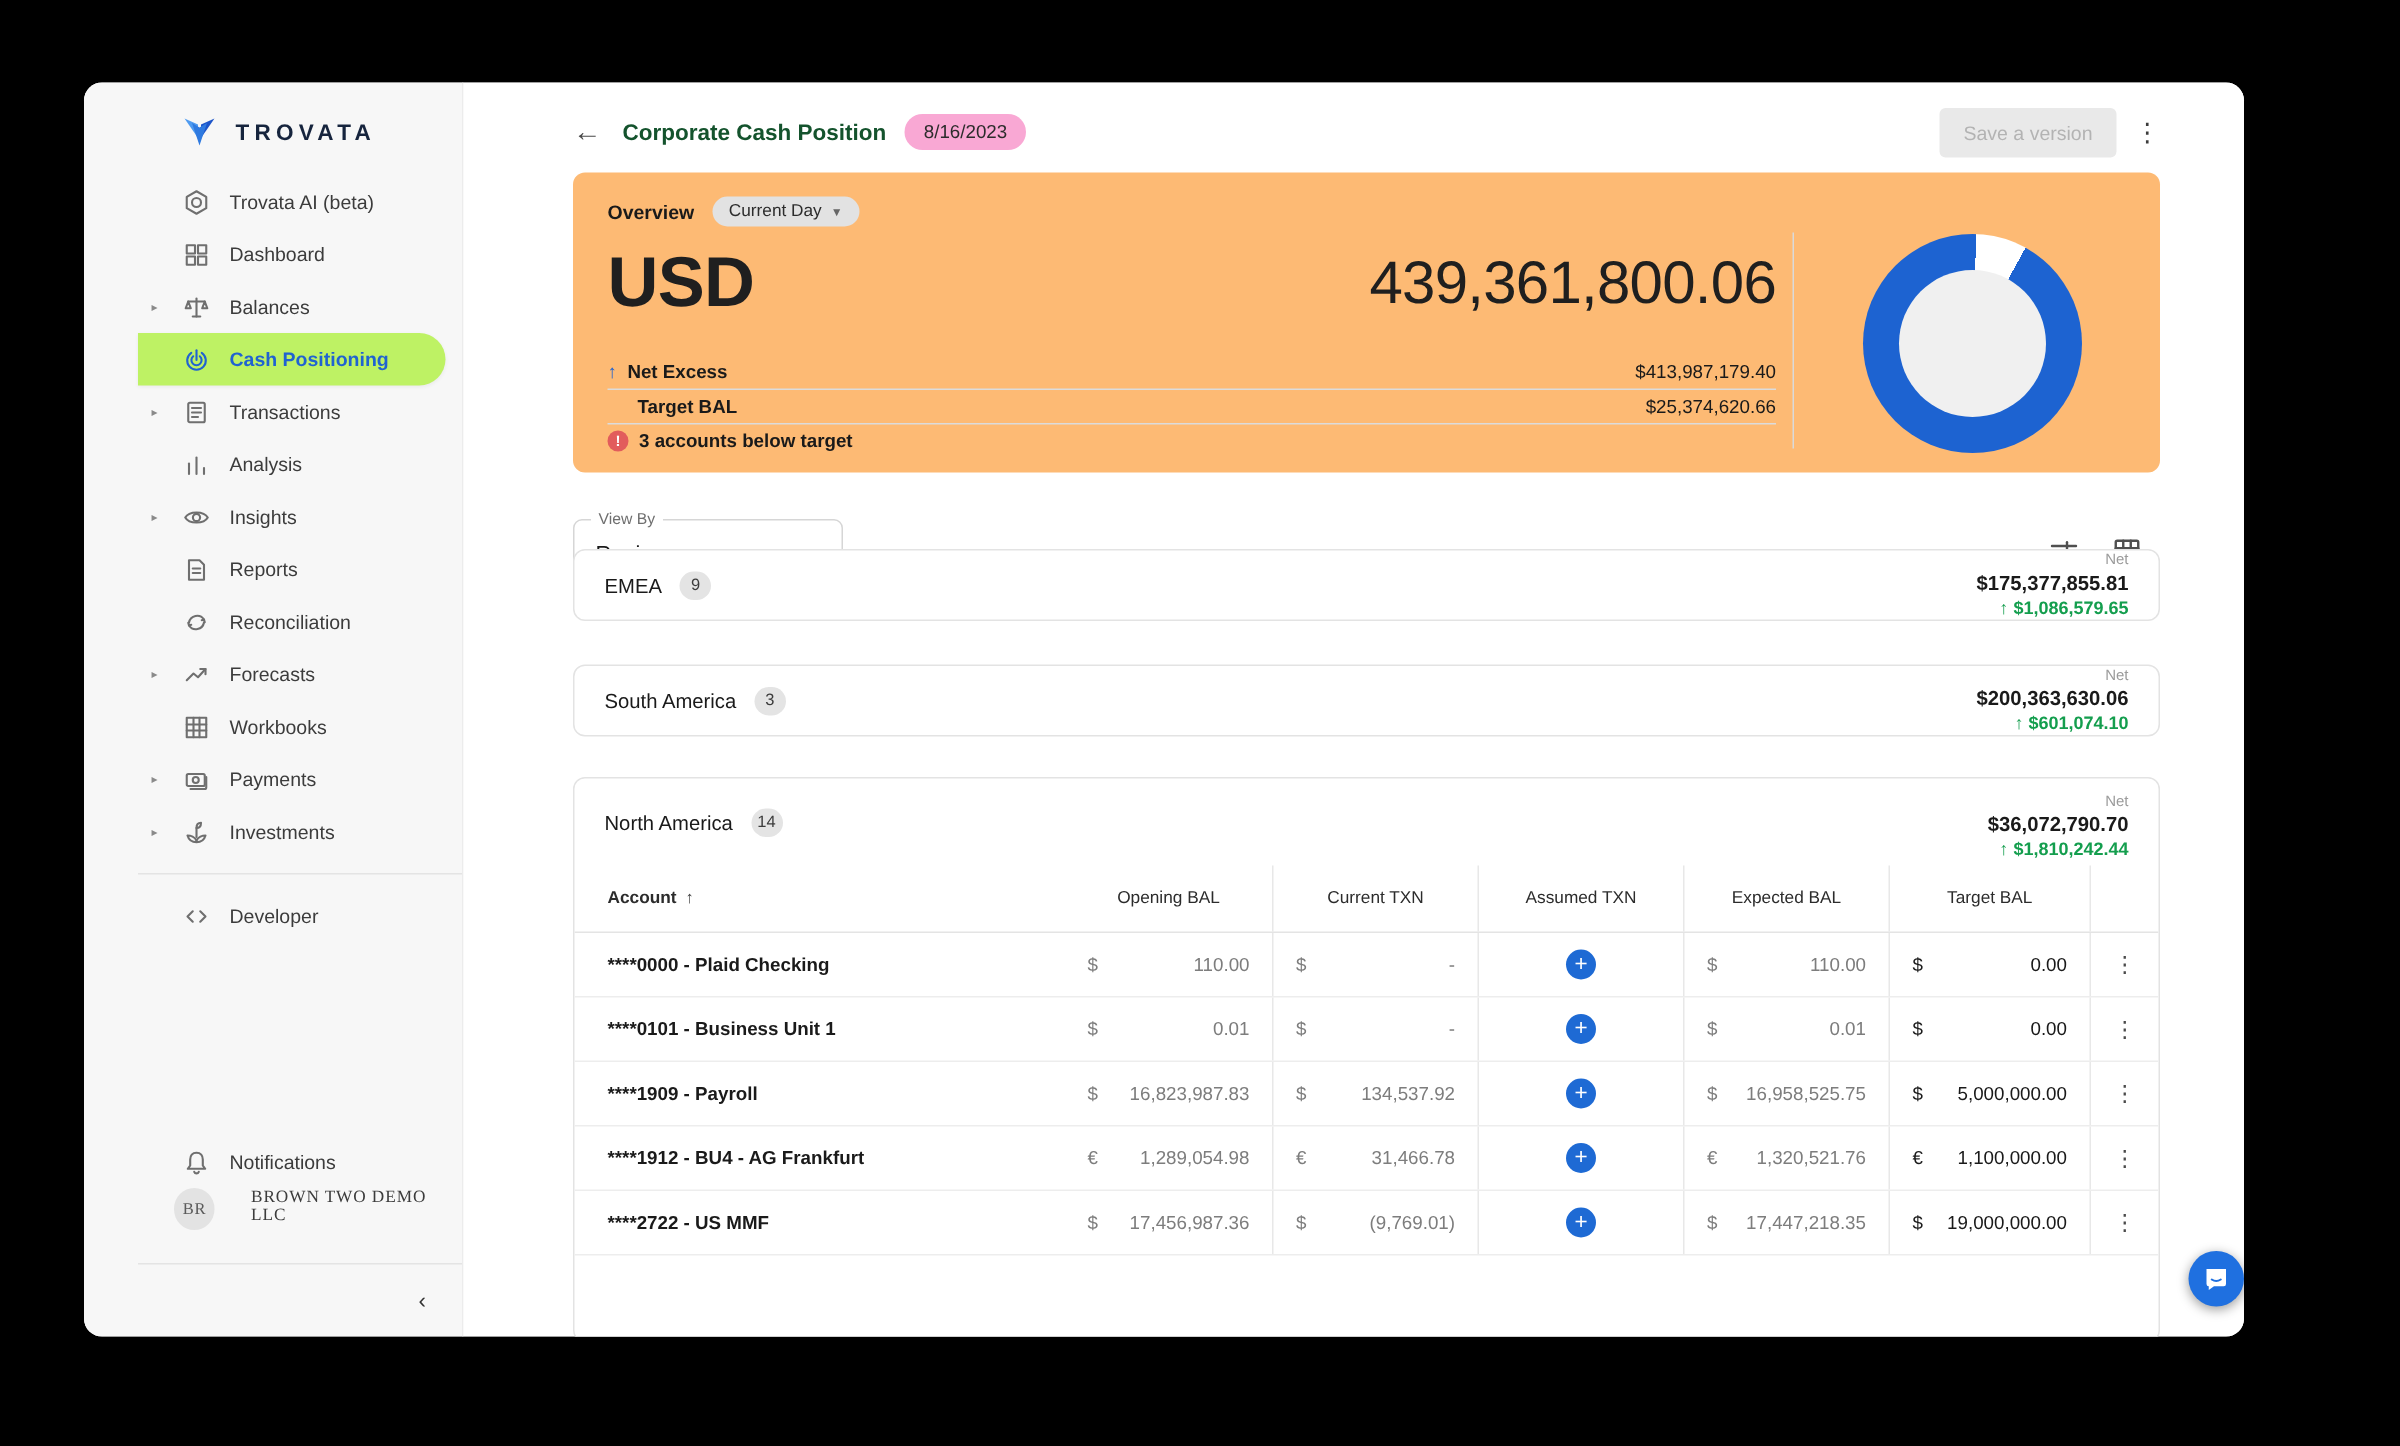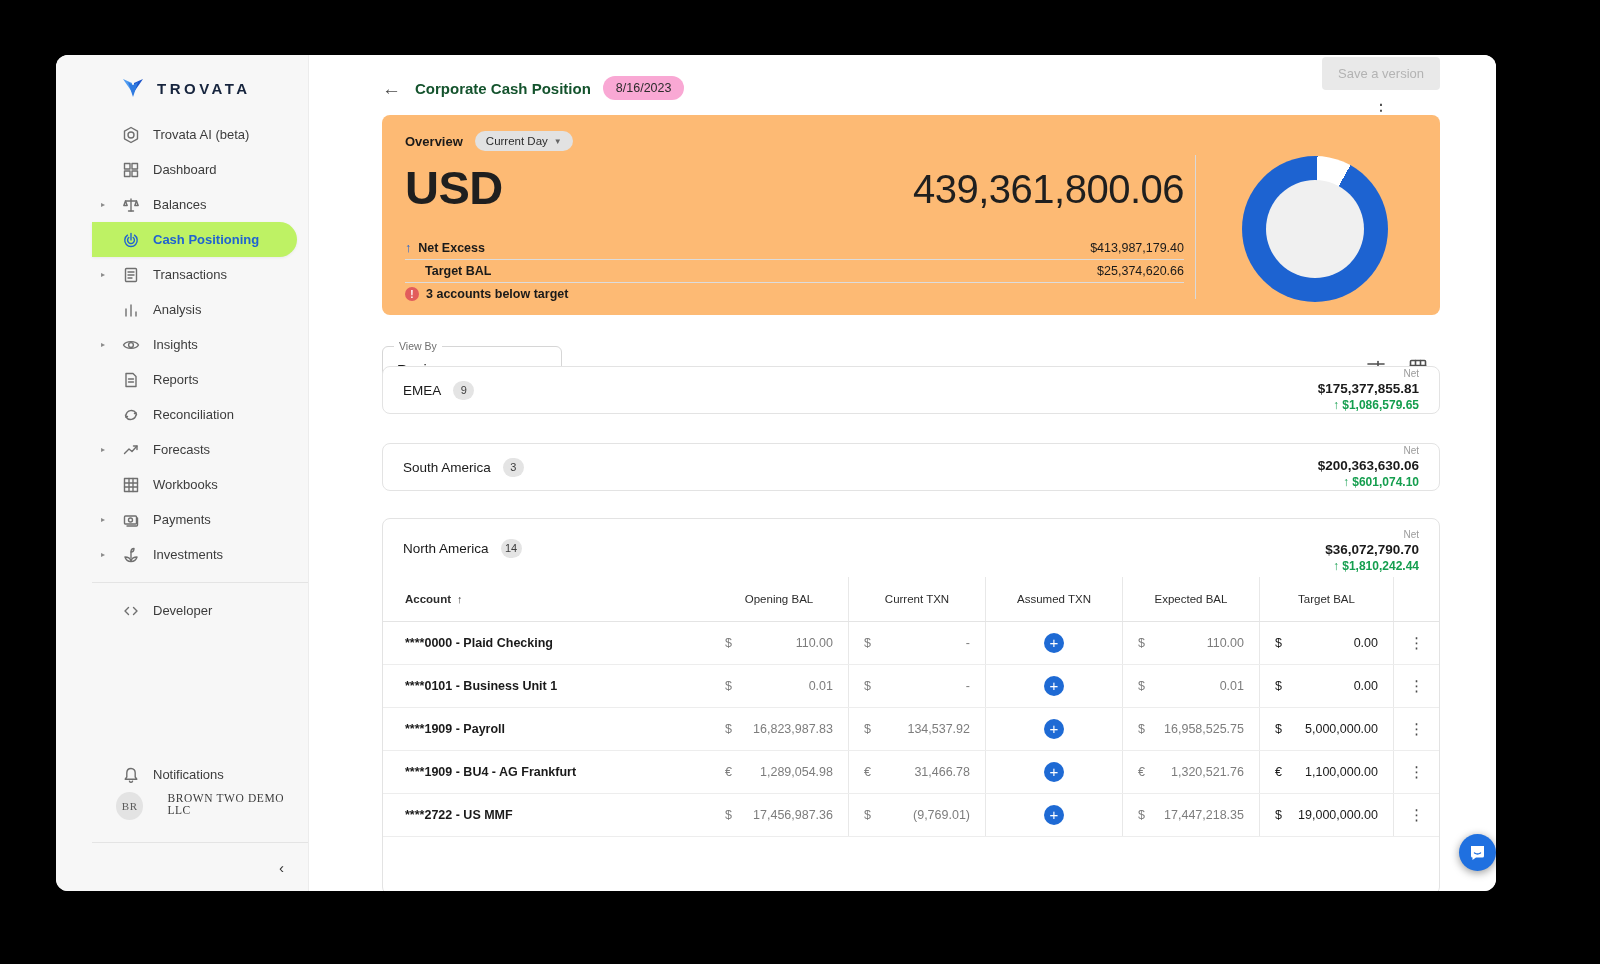--- a/index.html
+++ b/index.html
@@ -23,21 +23,21 @@
   .avatar{width:28px;height:28px;border-radius:50%;background:#e3e3e3;color:#5b5b5b;font-size:11px;display:flex;align-items:center;justify-content:center;font-weight:500;}
   .collapse-row{height:48px;display:flex;align-items:center;justify-content:flex-end;padding-right:24px;border-top:1px solid #e4e4e4;margin-top:10px;color:#333;font-size:15px;cursor:pointer;}
 
   
   .main{flex:1;position:relative;background:#fff;}
   .content{position:absolute;left:73px;right:56px;top:0;bottom:0;}
   .page-header{position:absolute;top:13px;left:0;right:0;height:40px;display:flex;align-items:center;}
   .back-btn{font-size:19px;color:#4a4a4a;cursor:pointer;margin-right:14px;line-height:1;}
   .page-title{font-size:15px;font-weight:700;color:#14532d;}
   .date-badge{margin-left:12px;background:#f9a8d4;border-radius:14px;padding:5px 13px;font-size:12.5px;color:#2c2c2c;cursor:pointer;}
-  .header-right{margin-left:auto;display:flex;align-items:center;gap:12px;flex-direction:column;}
+  .header-right{margin-left:auto;display:flex;align-items:center;gap:12px;}
   .save-btn{background:#e9e9e9;color:#b3b3b3;border:none;border-radius:4px;padding:9px 16px;font-size:13px;font-family:inherit;cursor:default;}
   .kebab{color:#3c3c3c;font-size:17px;letter-spacing:0;cursor:pointer;line-height:1;}
 
   
   .overview{position:absolute;top:60px;left:0;right:0;height:200px;background:#fdba74;border-radius:8px;}
   .ov-head{position:absolute;top:16px;left:23px;display:flex;align-items:center;gap:12px;}
   .ov-title{font-size:13px;font-weight:700;color:#1a1a1a;}
   .period-pill{background:#e2e2e2;border-radius:13px;padding:4px 11px;font-size:11.5px;color:#2c2c2c;cursor:pointer;display:flex;align-items:center;gap:6px;}
   .period-pill .pc{font-size:8px;color:#666;}
   .ov-currency{position:absolute;top:45px;left:23px;font-size:47px;font-weight:600;color:#1f1f1f;letter-spacing:-.5px;}
@@ -444,21 +444,21 @@
             <div class="cell c-num c-target col-b">
                 <span class="cur">$</span>
                 <span>5,000,000.00</span>
               </div>
             <div class="cell c-actions col-b">
                 <span class="row-kebab">⋮</span>
               </div>
           </div>
 
           <div class="trow drow">
-            <div class="cell c-account">****1909 - BU4 - AG Frankfurt</div>
+            <div class="cell c-account">****1912 - BU4 - AG Frankfurt</div>
             <div class="cell c-num">
                 <span class="cur">€</span>
                 <span>1,289,054.98</span>
               </div>
             <div class="cell c-num col-b">
                 <span class="cur">€</span>
                 <span>31,466.78</span>
               </div>
             <div class="cell c-assumed col-b">
                 <span class="plus-btn">+</span>

